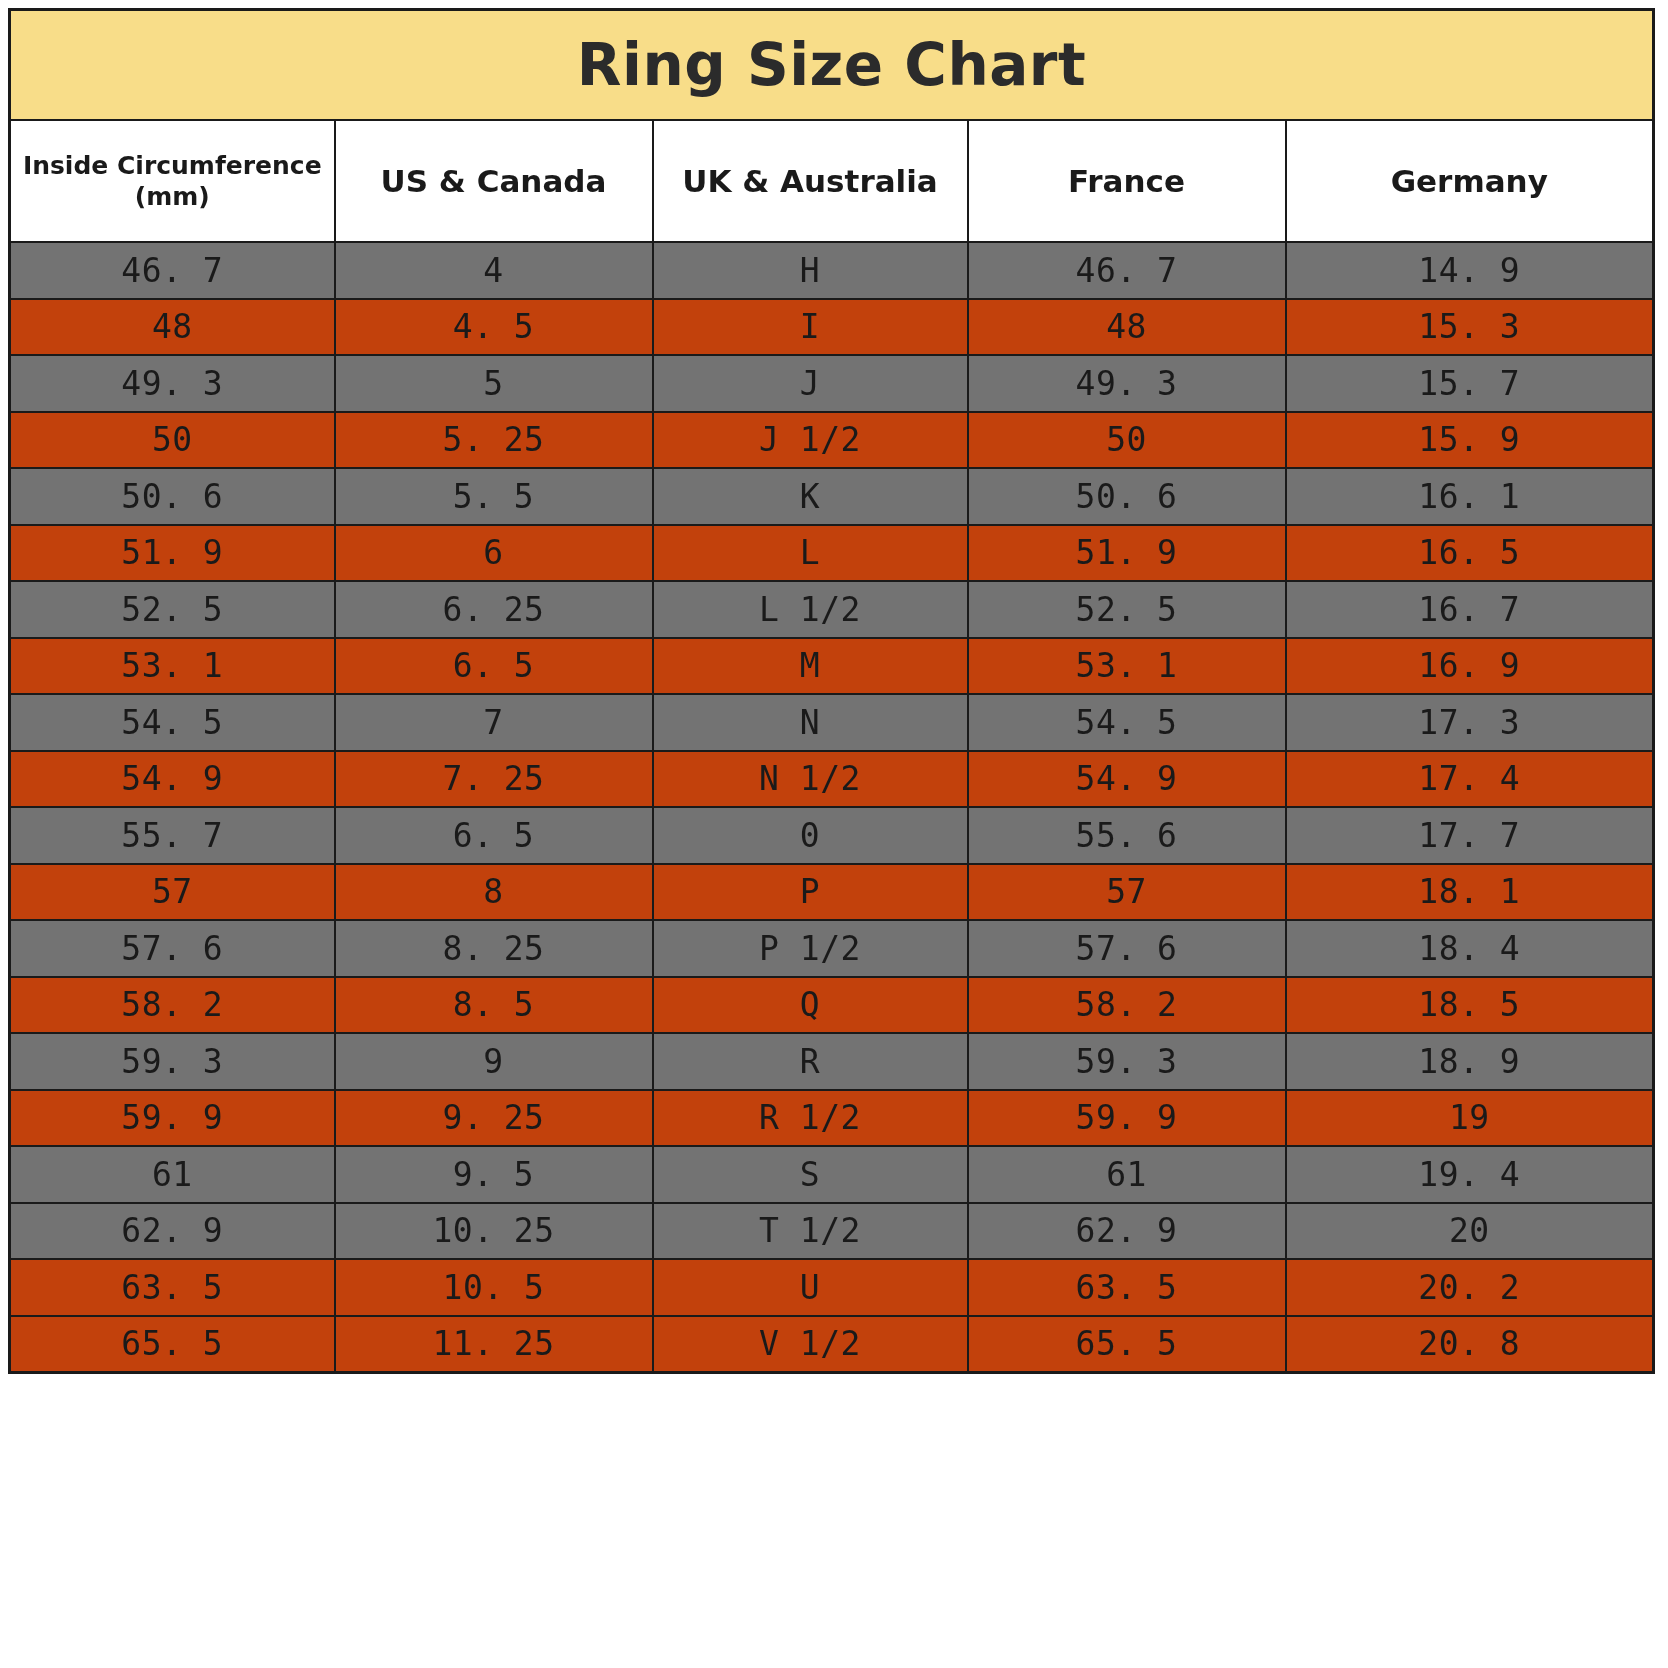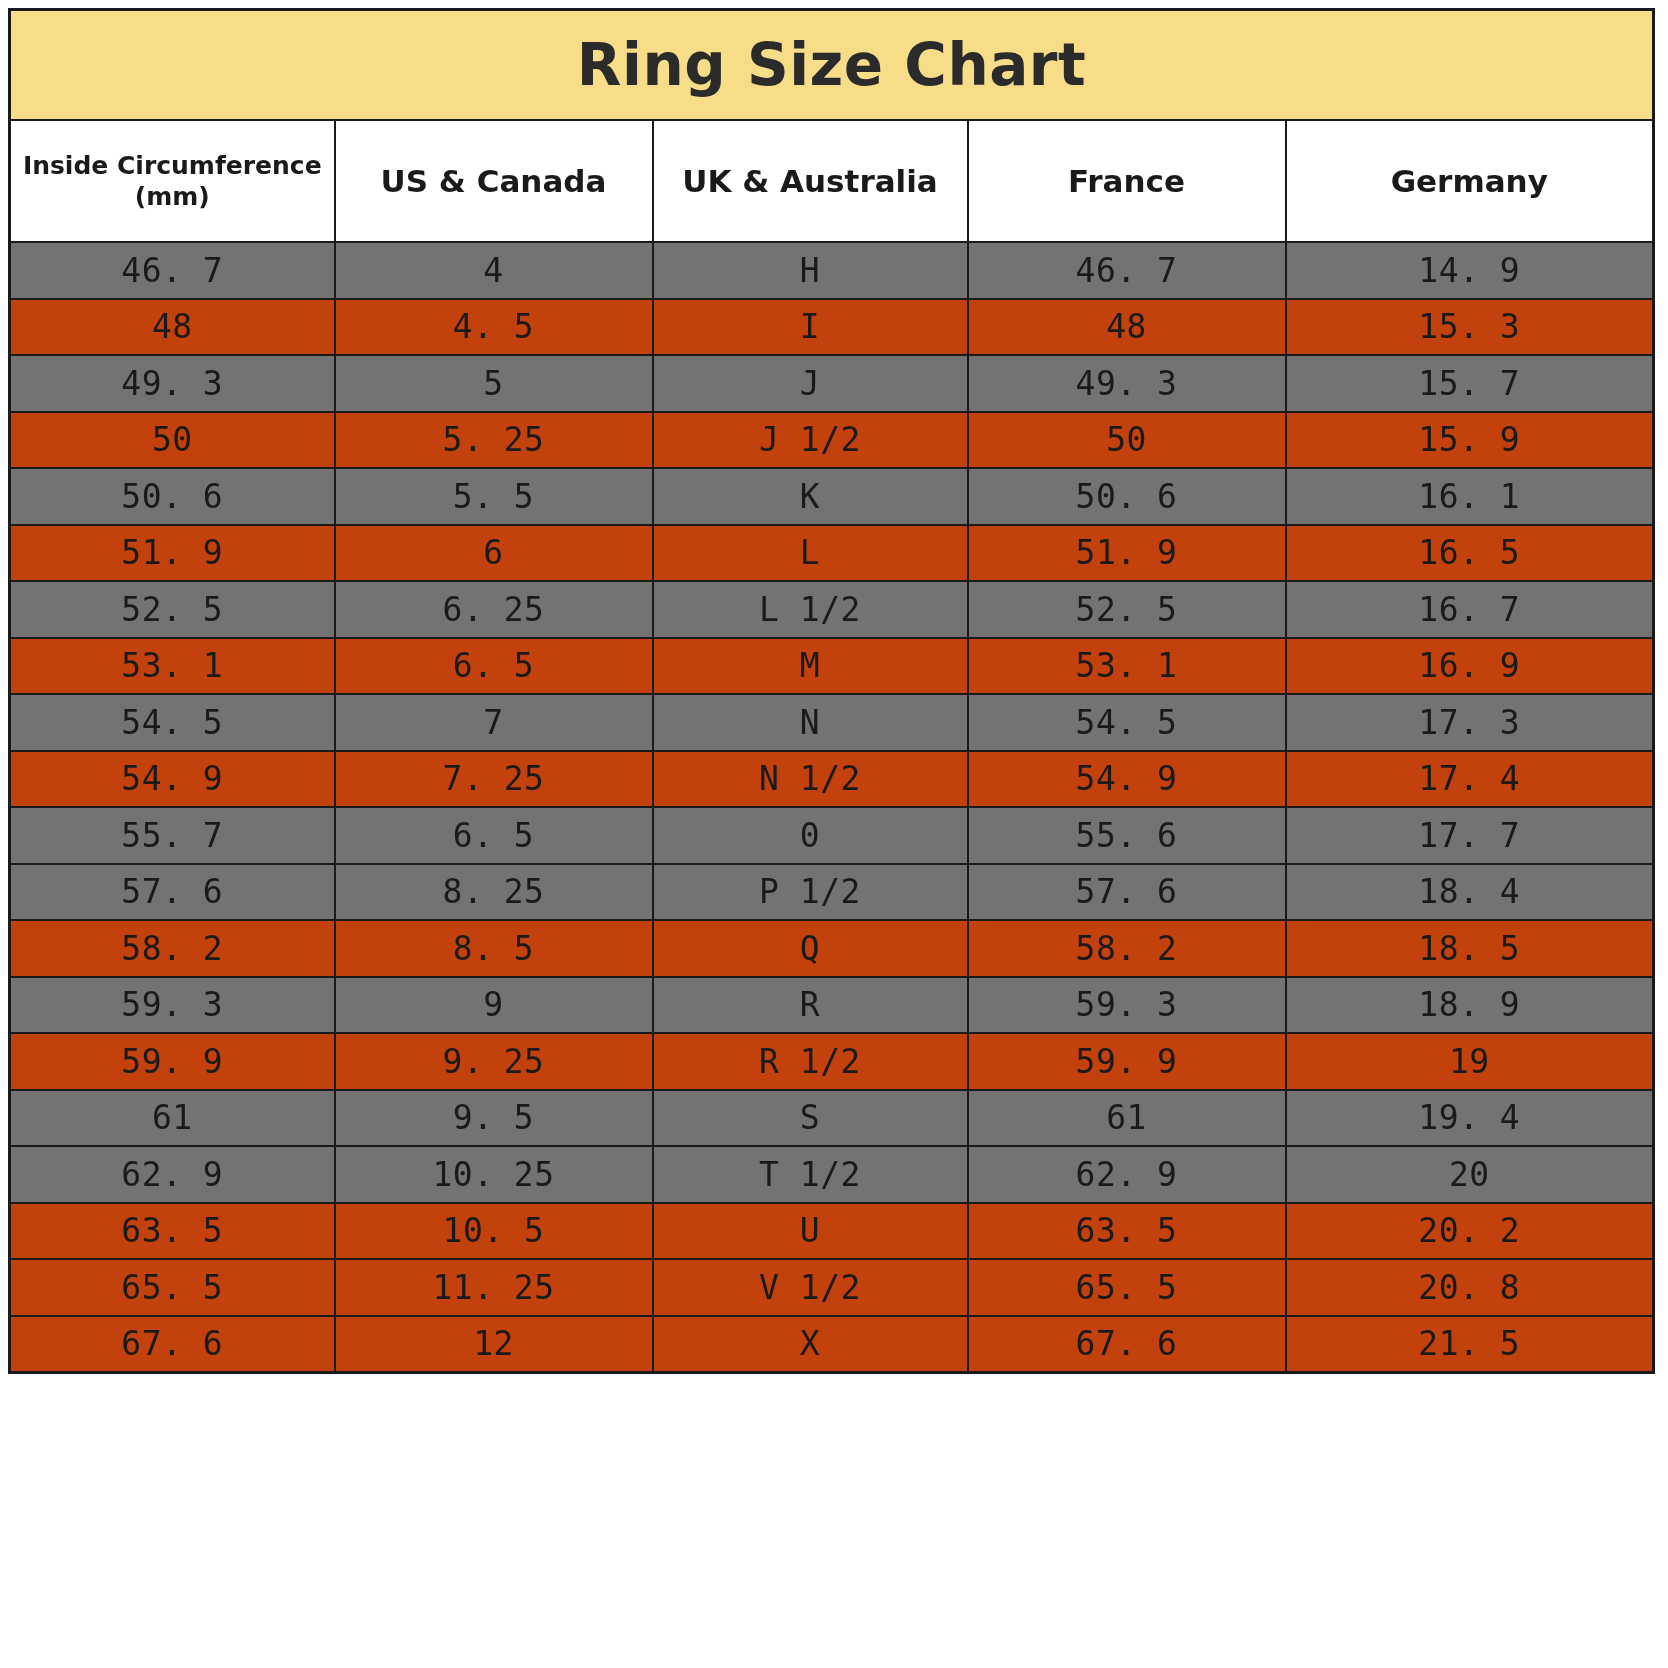--- a/index.html
+++ b/index.html
@@ -170,20 +170,27 @@
           <td class="cell">54. 9</td>
           <td class="cell">17. 4</td>
         </tr>
         <tr class="odd">
           <td class="cell">55. 7</td>
           <td class="cell">6. 5</td>
           <td class="cell">0</td>
           <td class="cell">55. 6</td>
           <td class="cell">17. 7</td>
         </tr>
+        <tr class="even">
+          <td class="cell">57</td>
+          <td class="cell">8</td>
+          <td class="cell">P</td>
+          <td class="cell">57</td>
+          <td class="cell">18. 1</td>
+        </tr>
         <tr class="odd">
           <td class="cell">57. 6</td>
           <td class="cell">8. 25</td>
           <td class="cell">P  1/2</td>
           <td class="cell">57. 6</td>
           <td class="cell">18. 4</td>
         </tr>
         <tr class="even">
           <td class="cell">58. 2</td>
           <td class="cell">8. 5</td>
@@ -226,22 +233,15 @@
           <td class="cell">63. 5</td>
           <td class="cell">20. 2</td>
         </tr>
         <tr class="even">
           <td class="cell">65. 5</td>
           <td class="cell">11. 25</td>
           <td class="cell">V  1/2</td>
           <td class="cell">65. 5</td>
           <td class="cell">20. 8</td>
         </tr>
-        <tr class="even">
-          <td class="cell">67. 6</td>
-          <td class="cell">12</td>
-          <td class="cell">X</td>
-          <td class="cell">67. 6</td>
-          <td class="cell">21. 5</td>
-        </tr>
       </tbody>
   </table>
 </div>
 
 </body></html>

